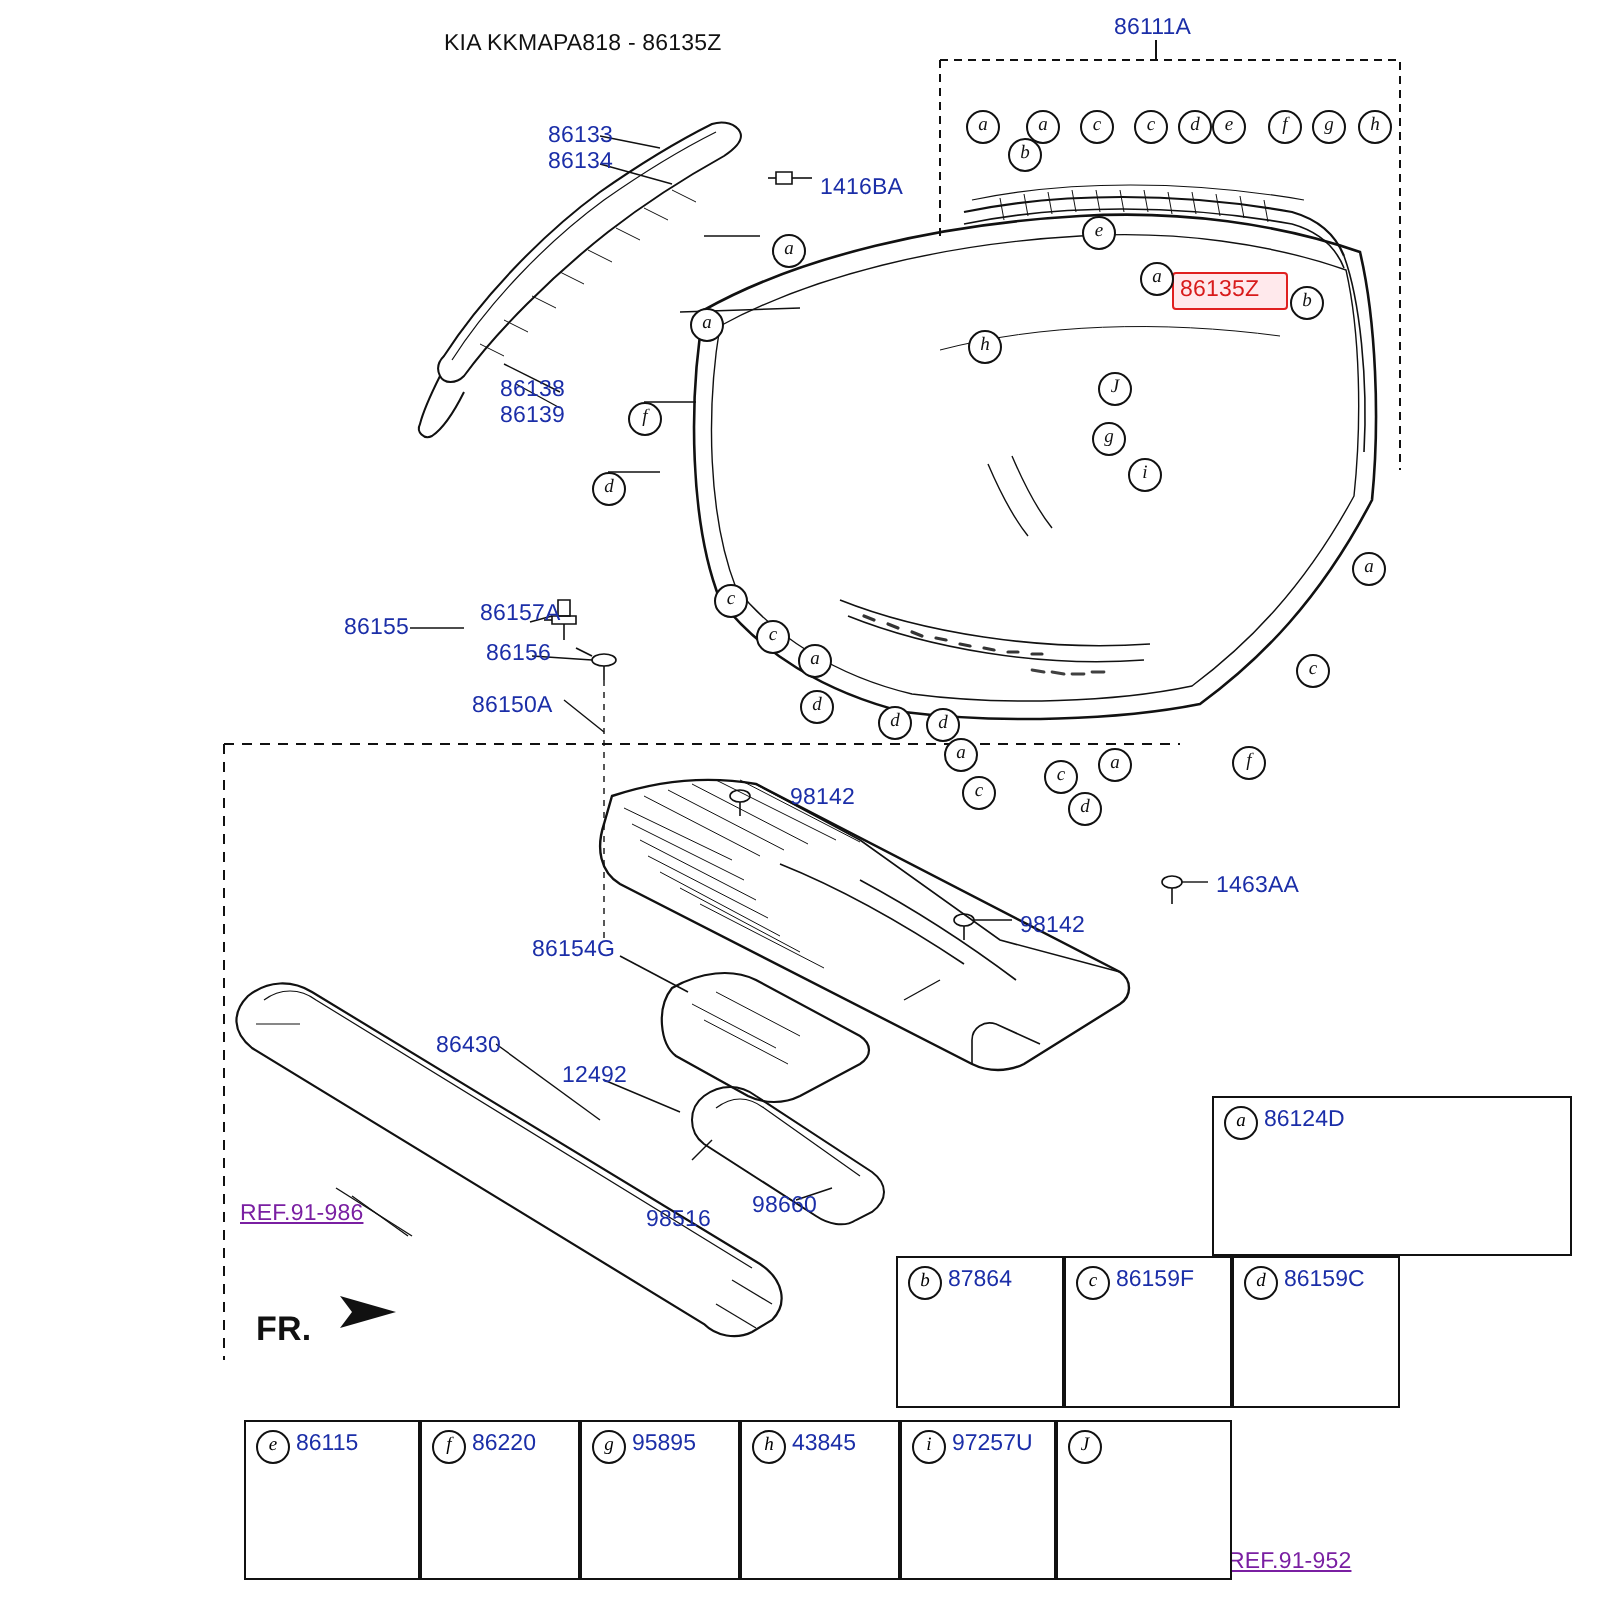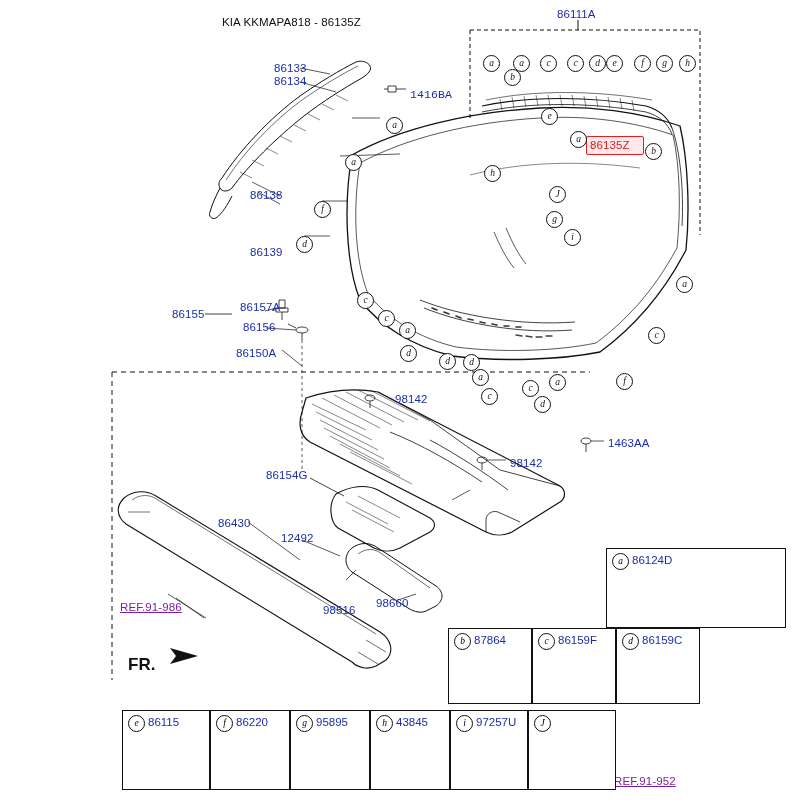--- a/index.html
+++ b/index.html
@@ -317,27 +317,27 @@
       <path d="M558 770 L576 766" stroke-width="0.5"></path>
       <path d="M566 740 L566 780" stroke-width="0.5"></path>
     </g>
   </svg>
 
   <div class="lbl title" style="left:222px; top:16px;">KIA KKMAPA818 - 86135Z</div>
 
   <div class="lbl" style="left:557px; top:8px;">86111A</div>
   <div class="lbl" style="left:274px; top:62px;">86133</div>
   <div class="lbl" style="left:274px; top:75px;">86134</div>
-  <div class="lbl" style="left:410px; top:88px;font-family:Liberation Mono, monospace;">1416BA</div>
+  <div class="lbl" style="left:410px; top:88px;">1416BA</div>
 
   <div class="redbox" style="left:586px; top:136px; width:56px; height:17px;"></div>
   <div class="lbl red" style="left:590px; top:139px;">86135Z</div>
 
   <div class="lbl" style="left:250px; top:189px;">86138</div>
-  <div class="lbl" style="left:250px; top:202px;margin-top:44px;">86139</div>
+  <div class="lbl" style="left:250px; top:202px;">86139</div>
 
   <div class="lbl" style="left:172px; top:308px;">86155</div>
   <div class="lbl" style="left:240px; top:301px;">86157A</div>
   <div class="lbl" style="left:243px; top:321px;">86156</div>
   <div class="lbl" style="left:236px; top:347px;">86150A</div>
 
   <div class="lbl" style="left:395px; top:393px;">98142</div>
   <div class="lbl" style="left:608px; top:437px;">1463AA</div>
   <div class="lbl" style="left:510px; top:457px;">98142</div>
   <div class="lbl" style="left:266px; top:469px;">86154G</div>

